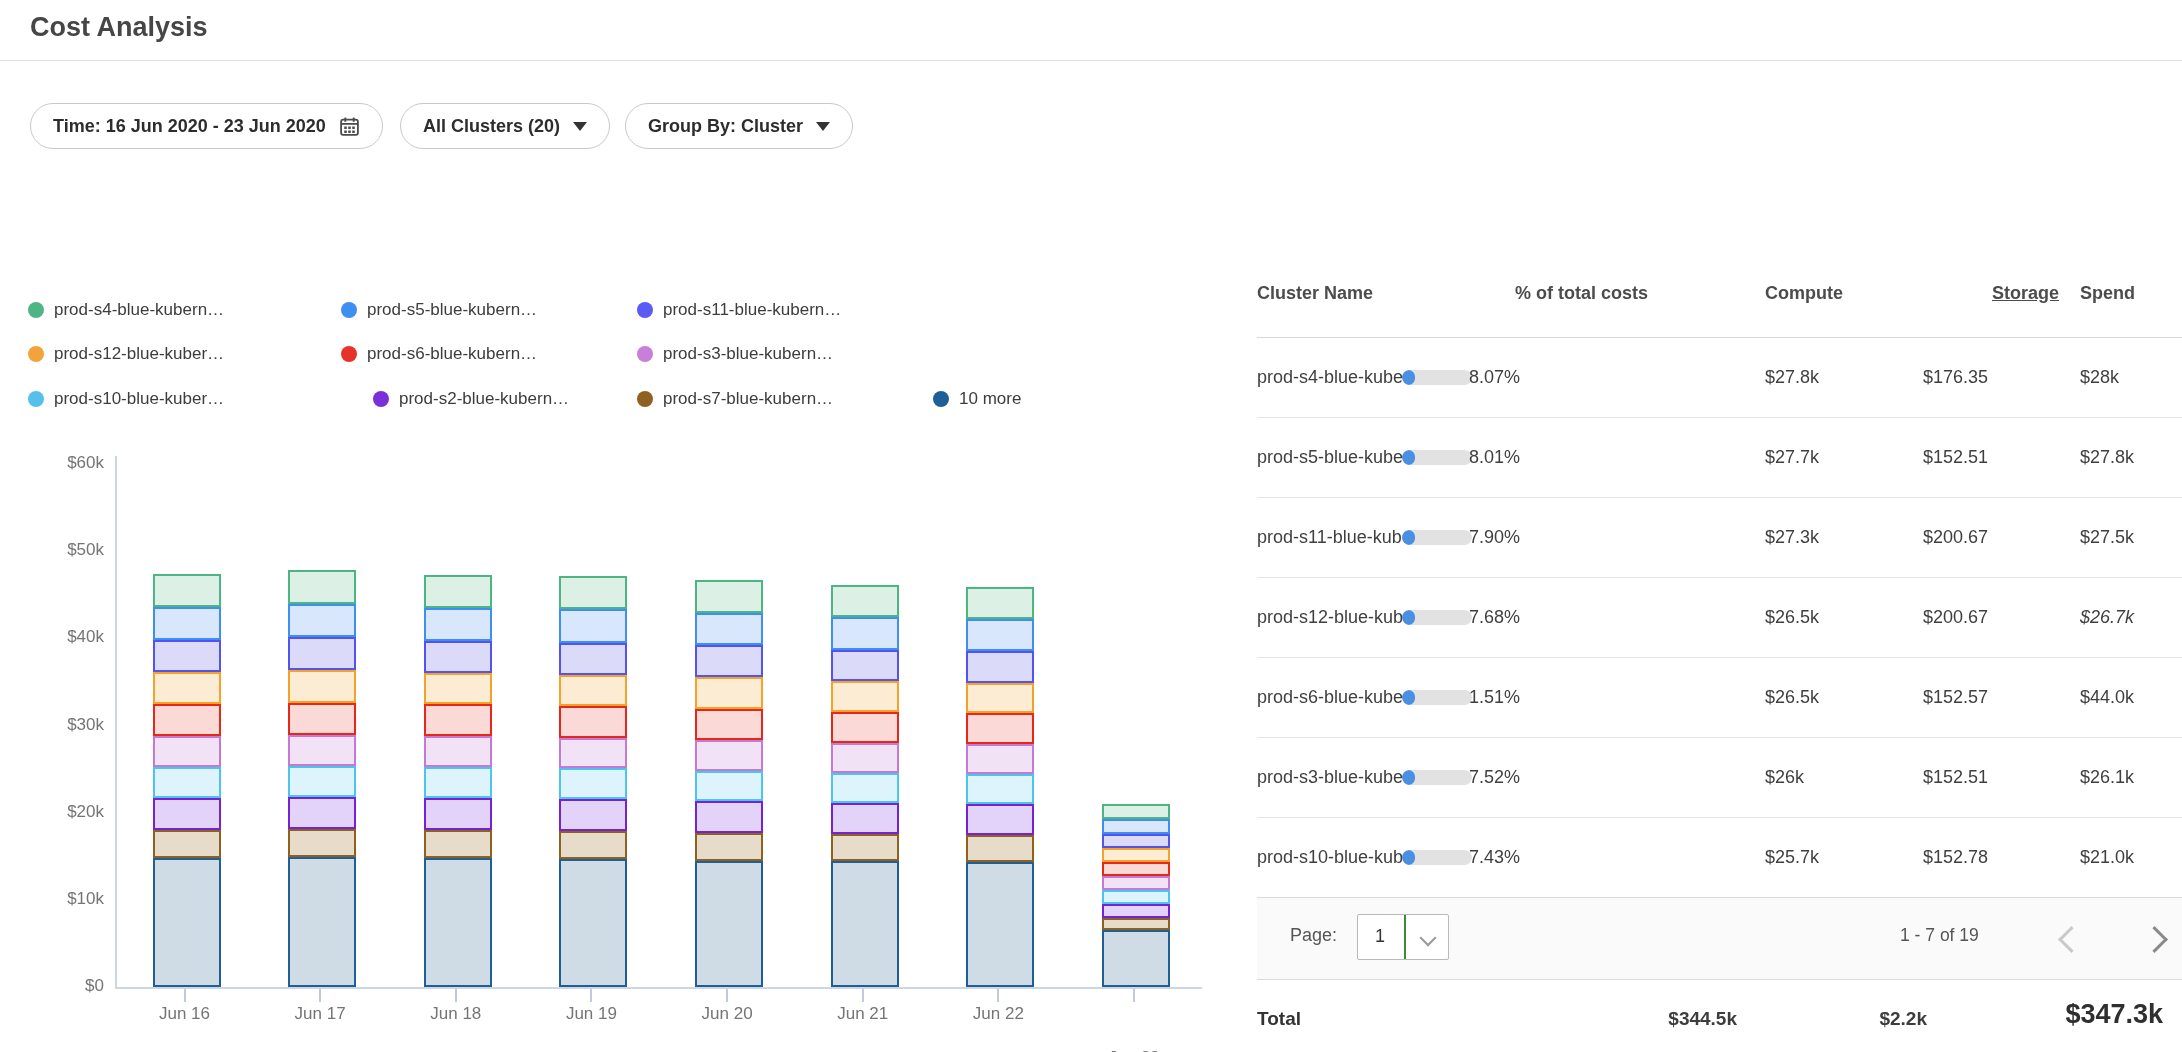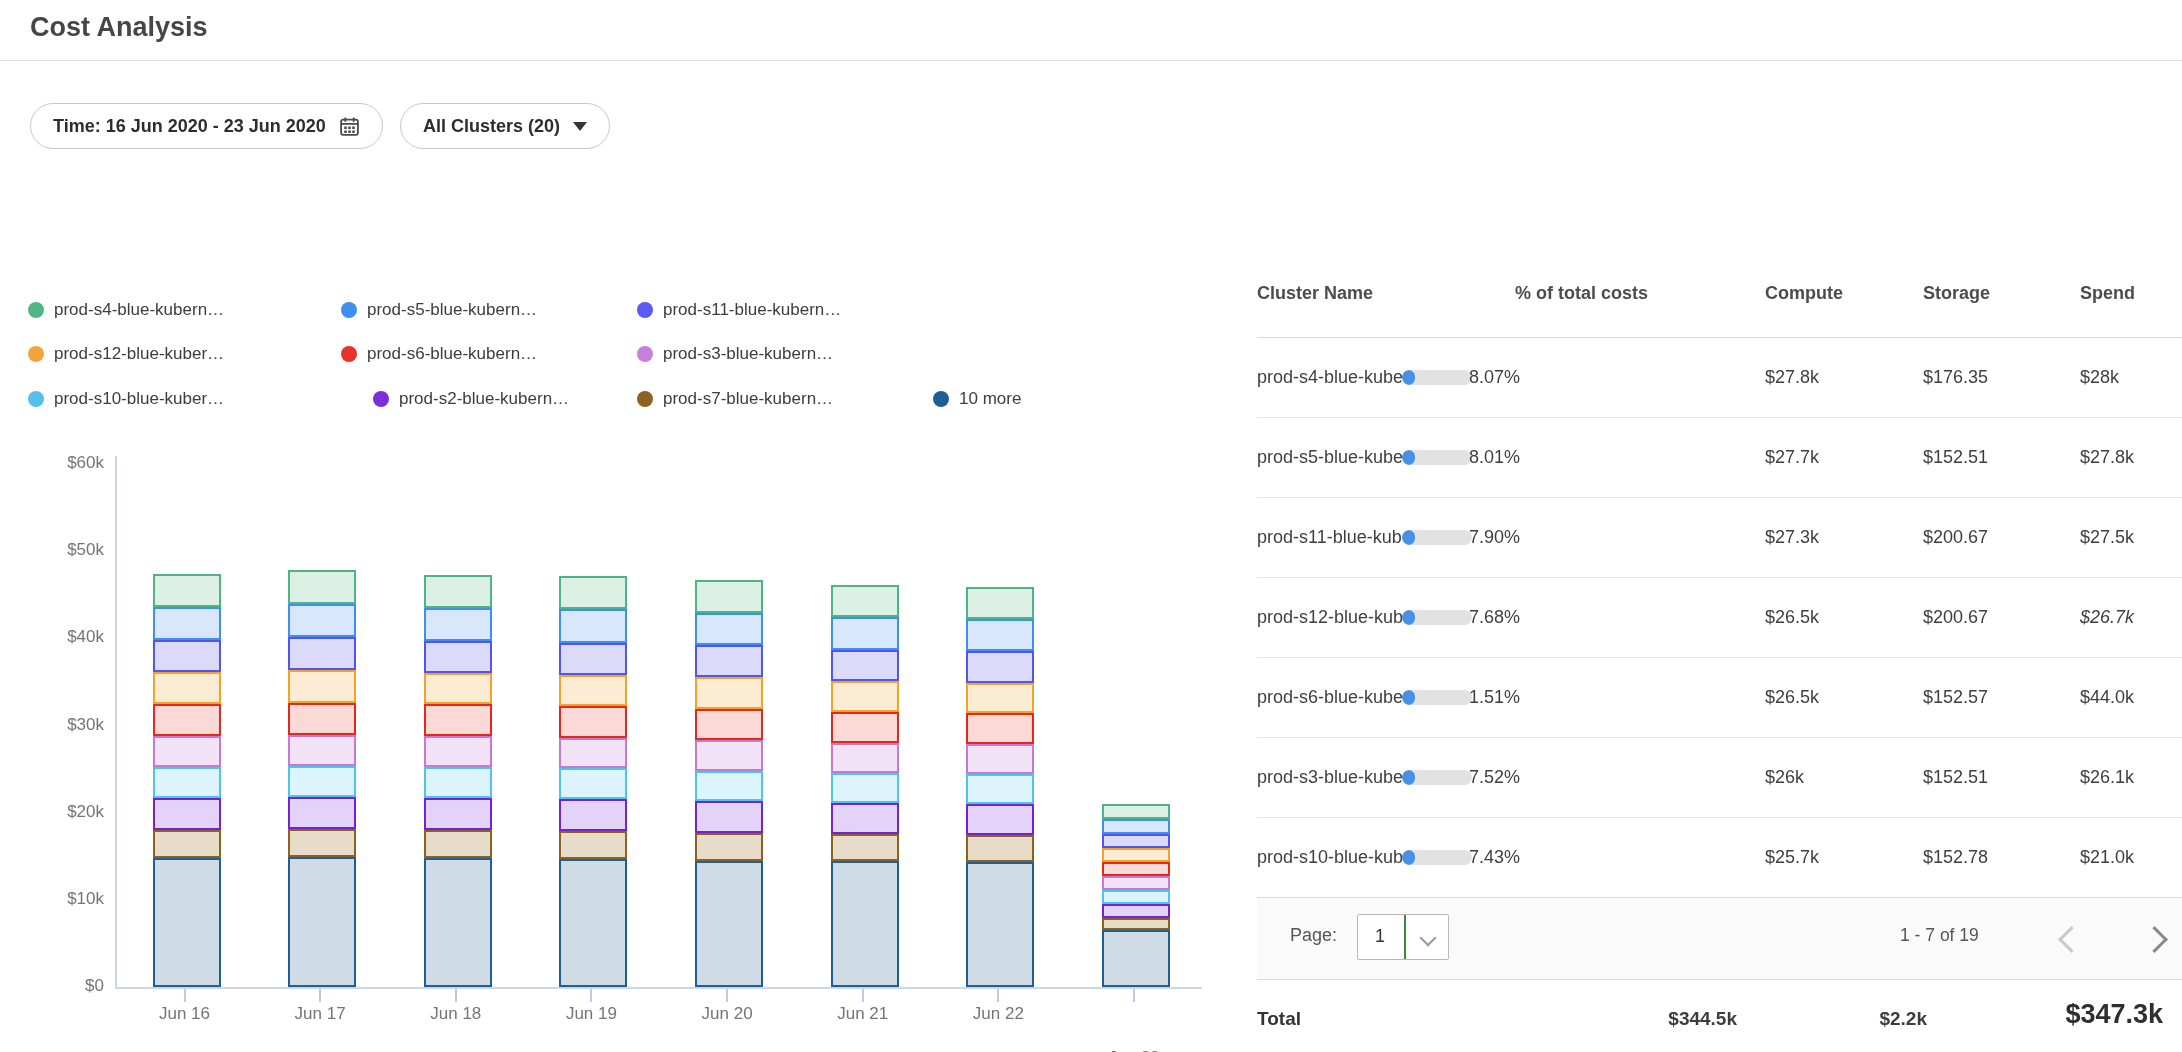--- a/index.html
+++ b/index.html
@@ -69,20 +69,24 @@
             <rect x="12.6" y="10" width="2.4" height="2.4"></rect>
           <rect x="5" y="13.8" width="2.4" height="2.4"></rect>
             <rect x="8.8" y="13.8" width="2.4" height="2.4"></rect>
             <rect x="12.6" y="13.8" width="2.4" height="2.4"></rect>
         </g>
       </svg>
     </span>
   </div>
   <div class="abs pill" style="left:400px;">
     <span>All Clusters (20)</span>
+    <span class="caret-down"></span>
+  </div>
+  <div class="abs pill" style="left:625px;">
+    <span>Group By: Cluster</span>
     <span class="caret-down"></span>
   </div>
 
   <div id="legend">
       <div class="abs legend-item" style="left: 28px; top: 300px;">
         <div class="legend-dot" style="background: rgb(79, 181, 133);"></div>
         <div>prod-s4-blue-kubern…</div>
       </div>
       <div class="abs legend-item" style="left: 341px; top: 300px;">
         <div class="legend-dot" style="background: rgb(61, 143, 242);"></div>
@@ -228,21 +232,21 @@
       <div class="abs x-label" style="left: 817.75px; top: 1004px;">Jun 21</div>
       <div class="abs x-tick" style="left: 997.4px; top: 989px;"></div>
       <div class="abs x-label" style="left: 953.4px; top: 1004px;">Jun 22</div>
       <div class="abs x-tick" style="left: 1133.05px; top: 989px;"></div>
       <div class="abs x-label" style="left: 1089.05px; top: 1004px; margin-top: 44px;">Jun 23</div>
     </div>
 
   <div class="abs th" style="left:1257px;top:283px;">Cluster Name</div>
   <div class="abs th" style="left:1515px;top:283px;">% of total costs</div>
   <div class="abs th" style="left:1765px;top:283px;">Compute</div>
-  <div class="abs th" style="left:1923px;top:283px;">Storage</div>
+  <div class="abs th" style="left:1992px;top:283px;text-decoration:underline;">Storage</div>
   <div class="abs th" style="left:2080px;top:283px;">Spend</div>
   <div class="abs t-sep" style="top:337px;"></div>
   <div id="rows">
       <div class="abs t-row" style="top: 337px;">
         <div class="cell cluster-link" style="left: 0px;">prod-s4-blue-kubern…</div>
         <div class="pct-track" style="left: 145px;">
           <div class="pct-fill" style="width: 13px; background: rgb(74, 144, 226);"></div>
         </div>
         <div class="cell" style="left: 173px; width: 90px; justify-content: flex-end;">8.07%</div>
         <div class="cell" style="left: 508px;">$27.8k</div>

